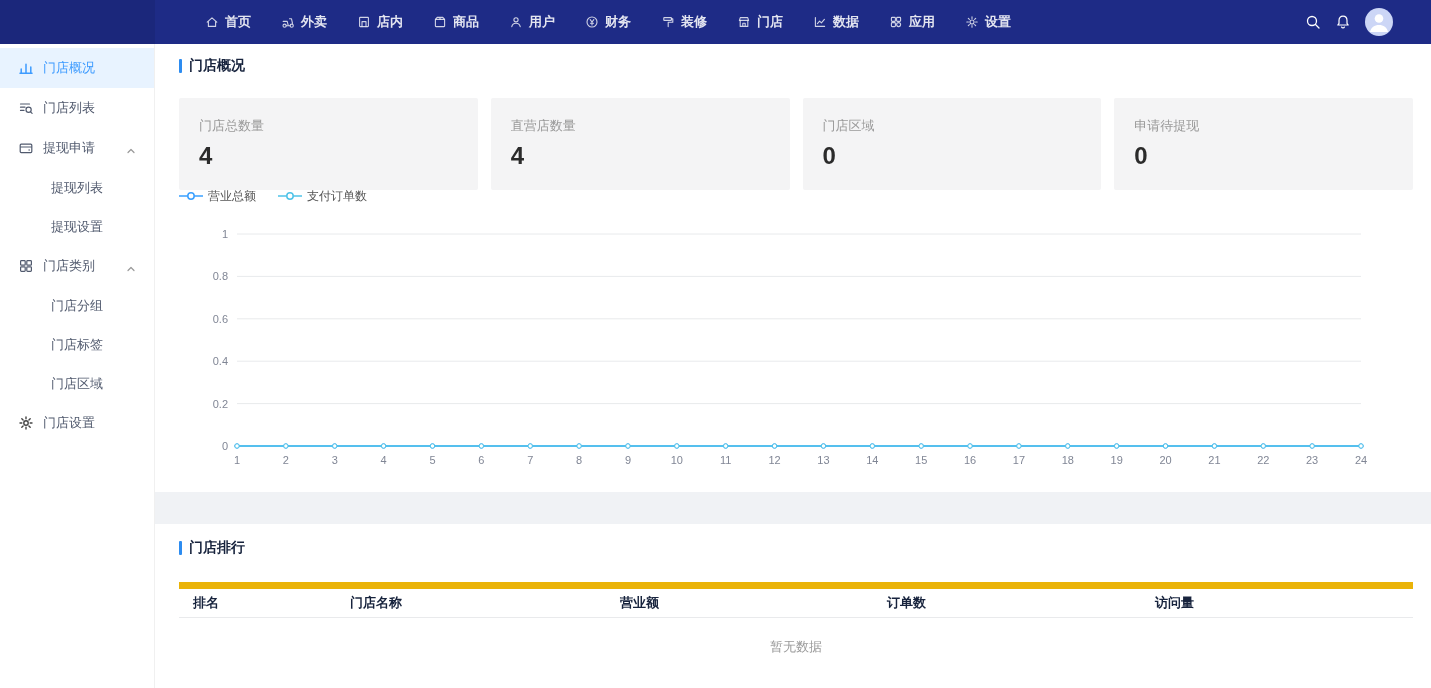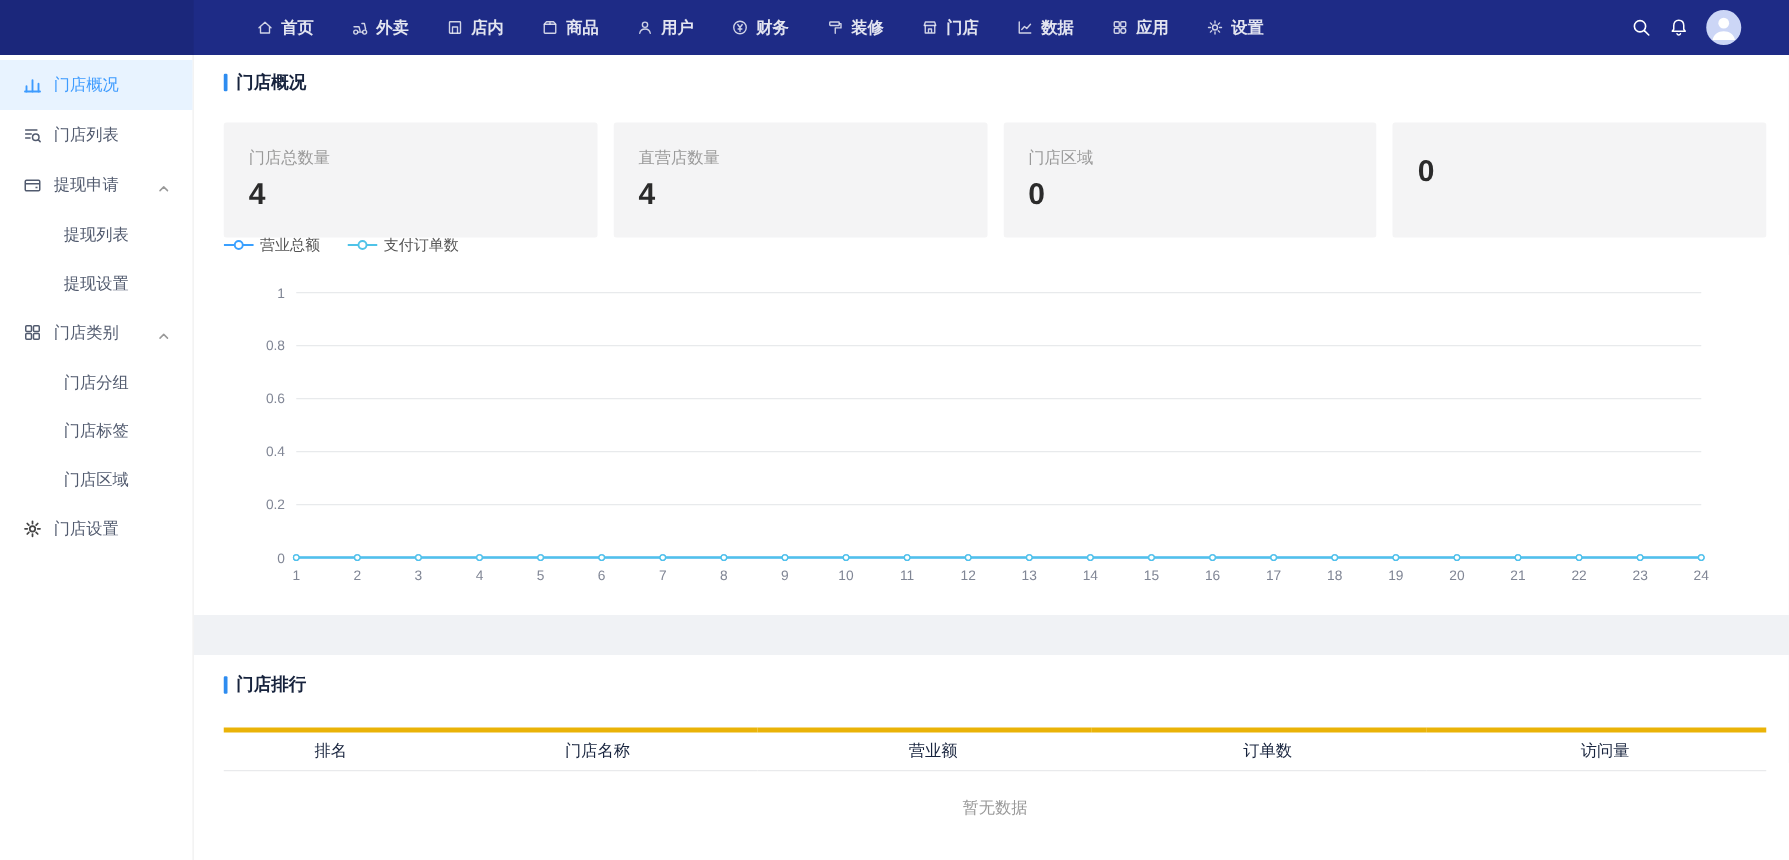--- a/index.html
+++ b/index.html
@@ -46,22 +46,22 @@
   .stat-value { font-size:24px; font-weight:600; color:#2b2b2b; margin-top:7px; }
 
   .legend { display:flex; justify-content:flex-start; gap:22px; align-items:center; height:12px; }
   .legend-item { display:flex; align-items:center; gap:5px; cursor:pointer; }
   .legend-item .lbl { font-size:12px; color:#555; }
 
   .chart-wrap { margin-top:18px; }
   .chart-wrap svg { display:block; }
 
   table.rank-table { width:100%; border-collapse:collapse; table-layout:fixed; margin-top:24px; }
-  .rank-table th { height:32px; text-align:center; padding-left:14px; font-size:13px; font-weight:normal;
-    color:#17233d; border-top:4px solid #eab308; border-bottom:1px solid #e9eaec; }
+  .rank-table th { height:32px; text-align:left; padding-left:14px; font-size:13px; font-weight:bold;
+    color:#17233d; border-top:7px solid #eab308; border-bottom:1px solid #e9eaec; }
   .rank-table td.empty { text-align:center; color:#999; font-size:13px; padding:20px 0; }
 </style>
 </head>
 <body>
 
 <div class="topbar">
   <div class="logo-area"></div>
   <nav class="topnav">
     <a class="nav-item">
       <span>
@@ -264,20 +264,21 @@
       </div>
       <div class="stat-card">
         <div class="stat-label">直营店数量</div>
         <div class="stat-value">4</div>
       </div>
       <div class="stat-card">
         <div class="stat-label">门店区域</div>
         <div class="stat-value">0</div>
       </div>
       <div class="stat-card">
+        <div class="stat-label">申请待提现</div>
         <div class="stat-value">0</div>
       </div>
     </div>
 
     <div class="legend">
       <span class="legend-item">
         <svg width="24" height="10">
             <line x1="0" y1="5" x2="24" y2="5" stroke-width="1.5" stroke="#3aa0ff"></line>
             <circle cx="12" cy="5" r="3.2" fill="#fff" stroke-width="1.5" stroke="#3aa0ff"></circle>
           </svg>

